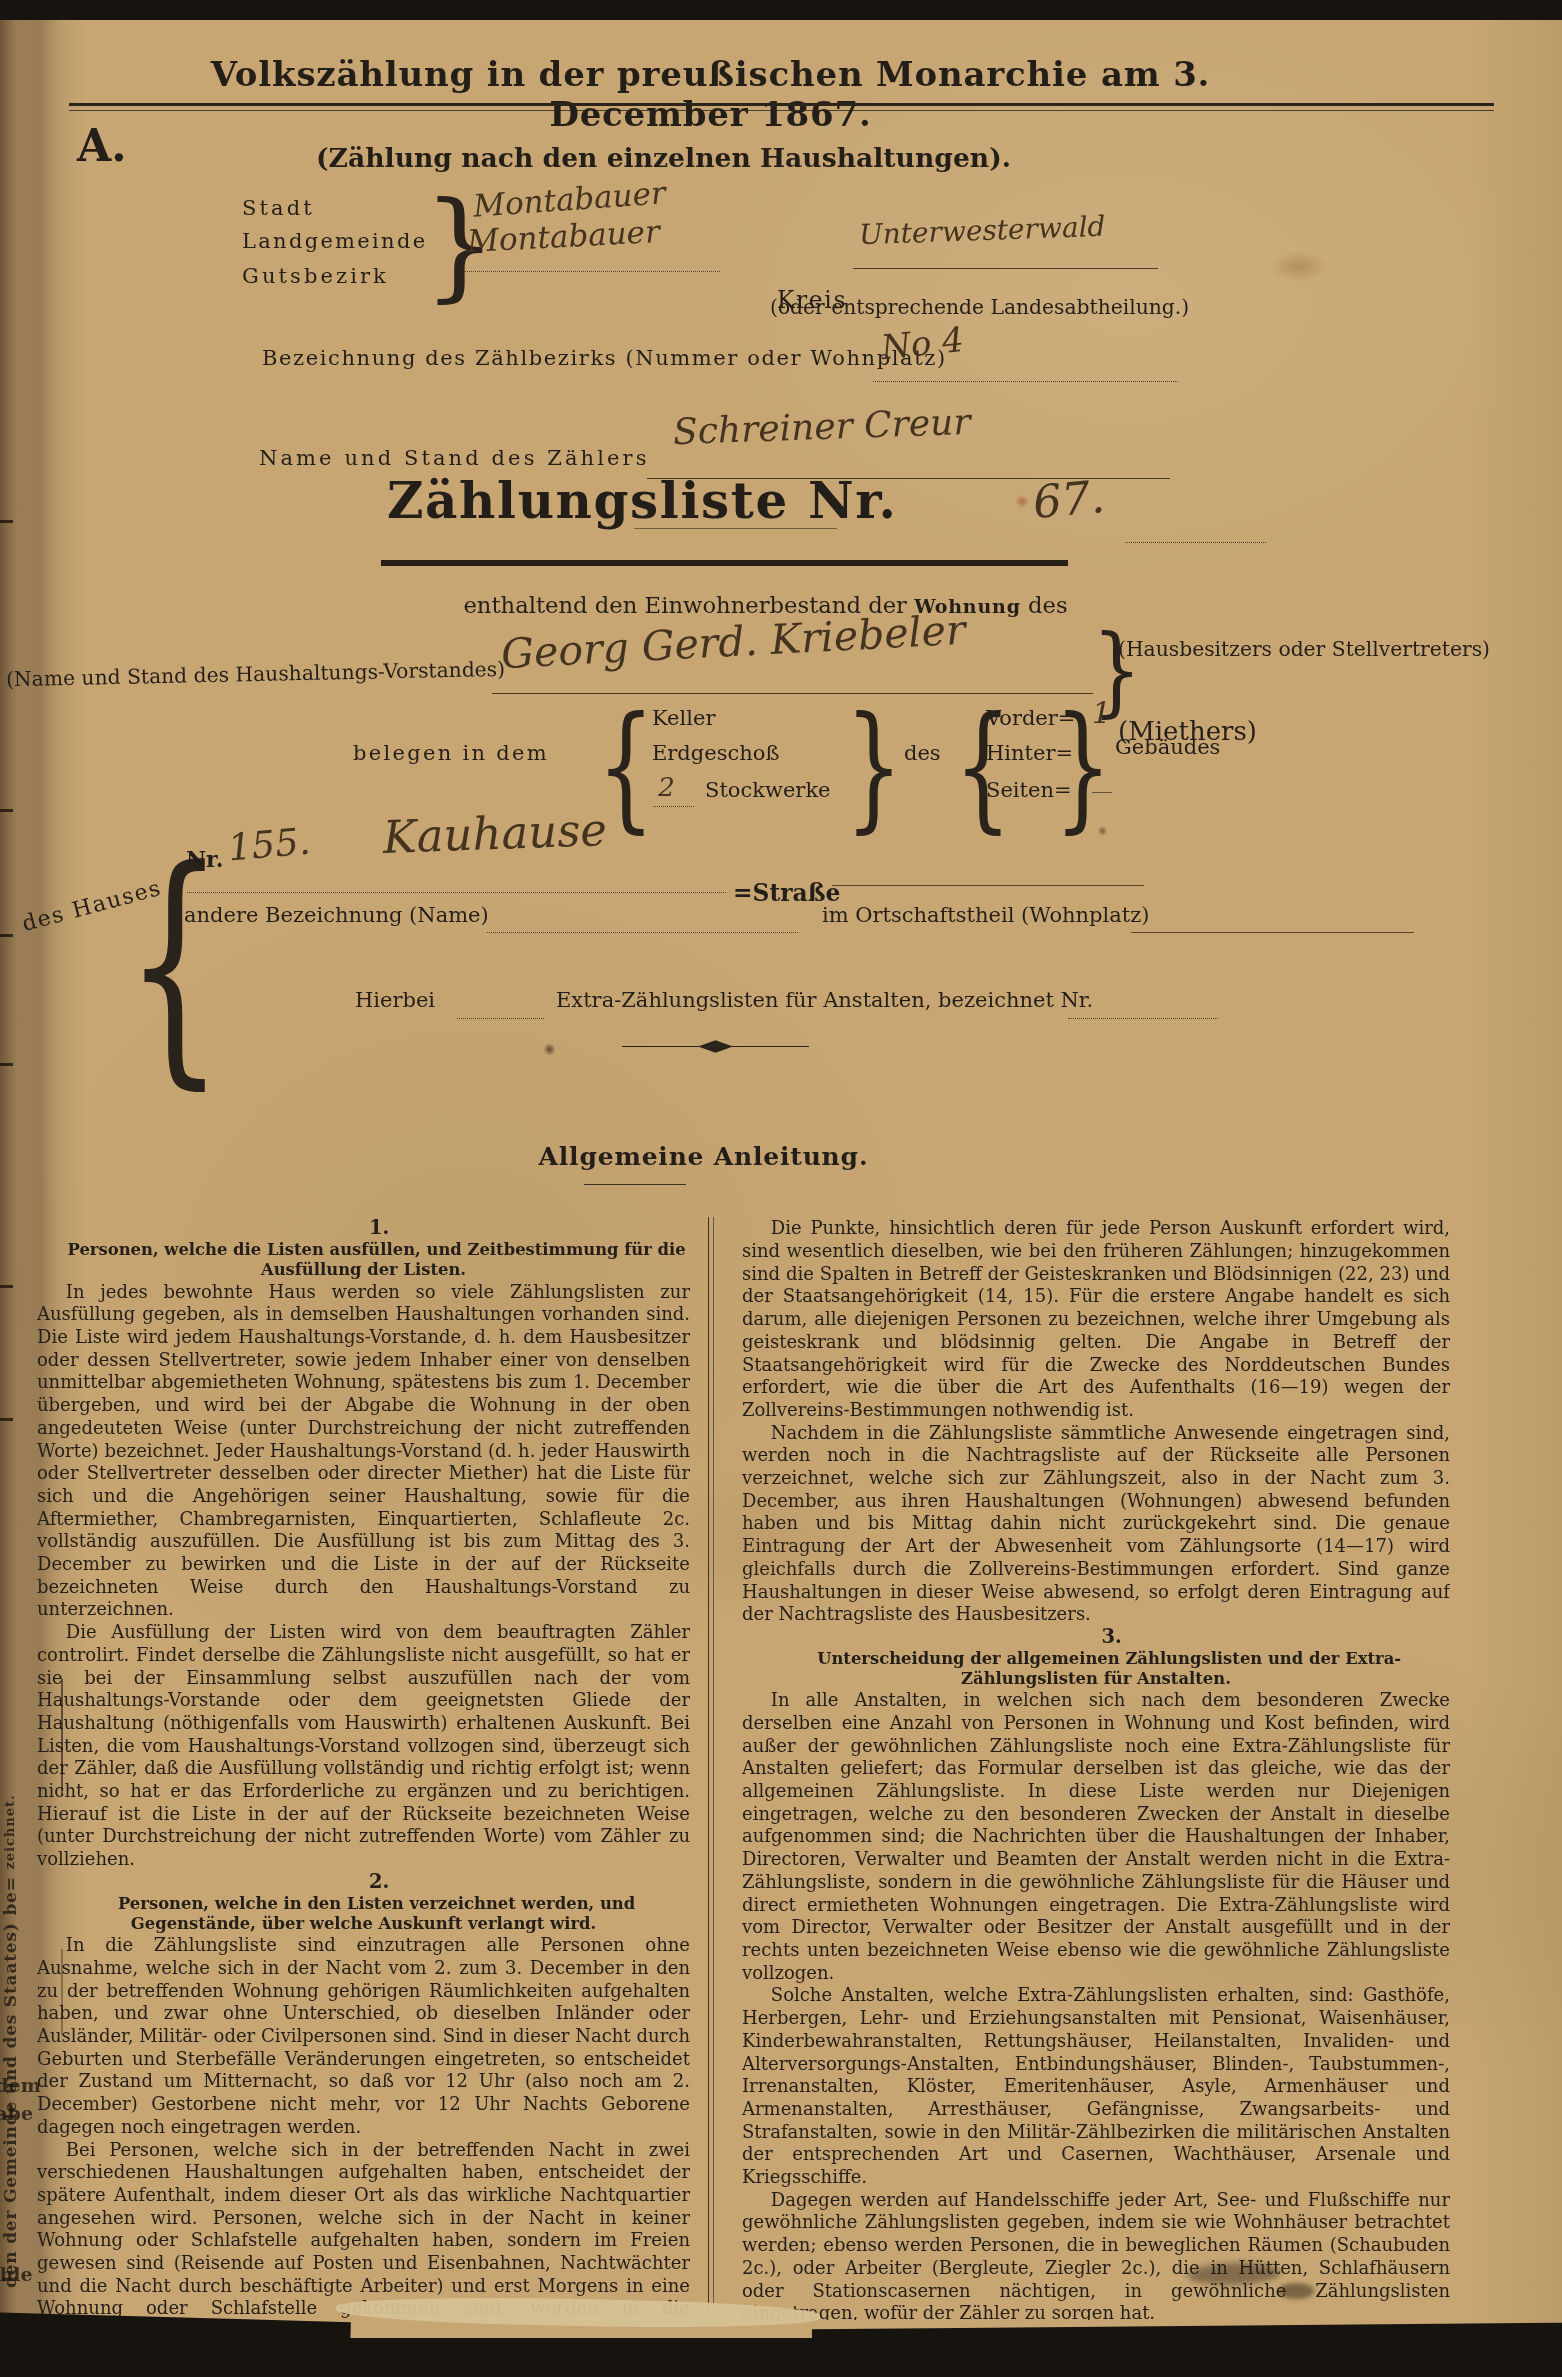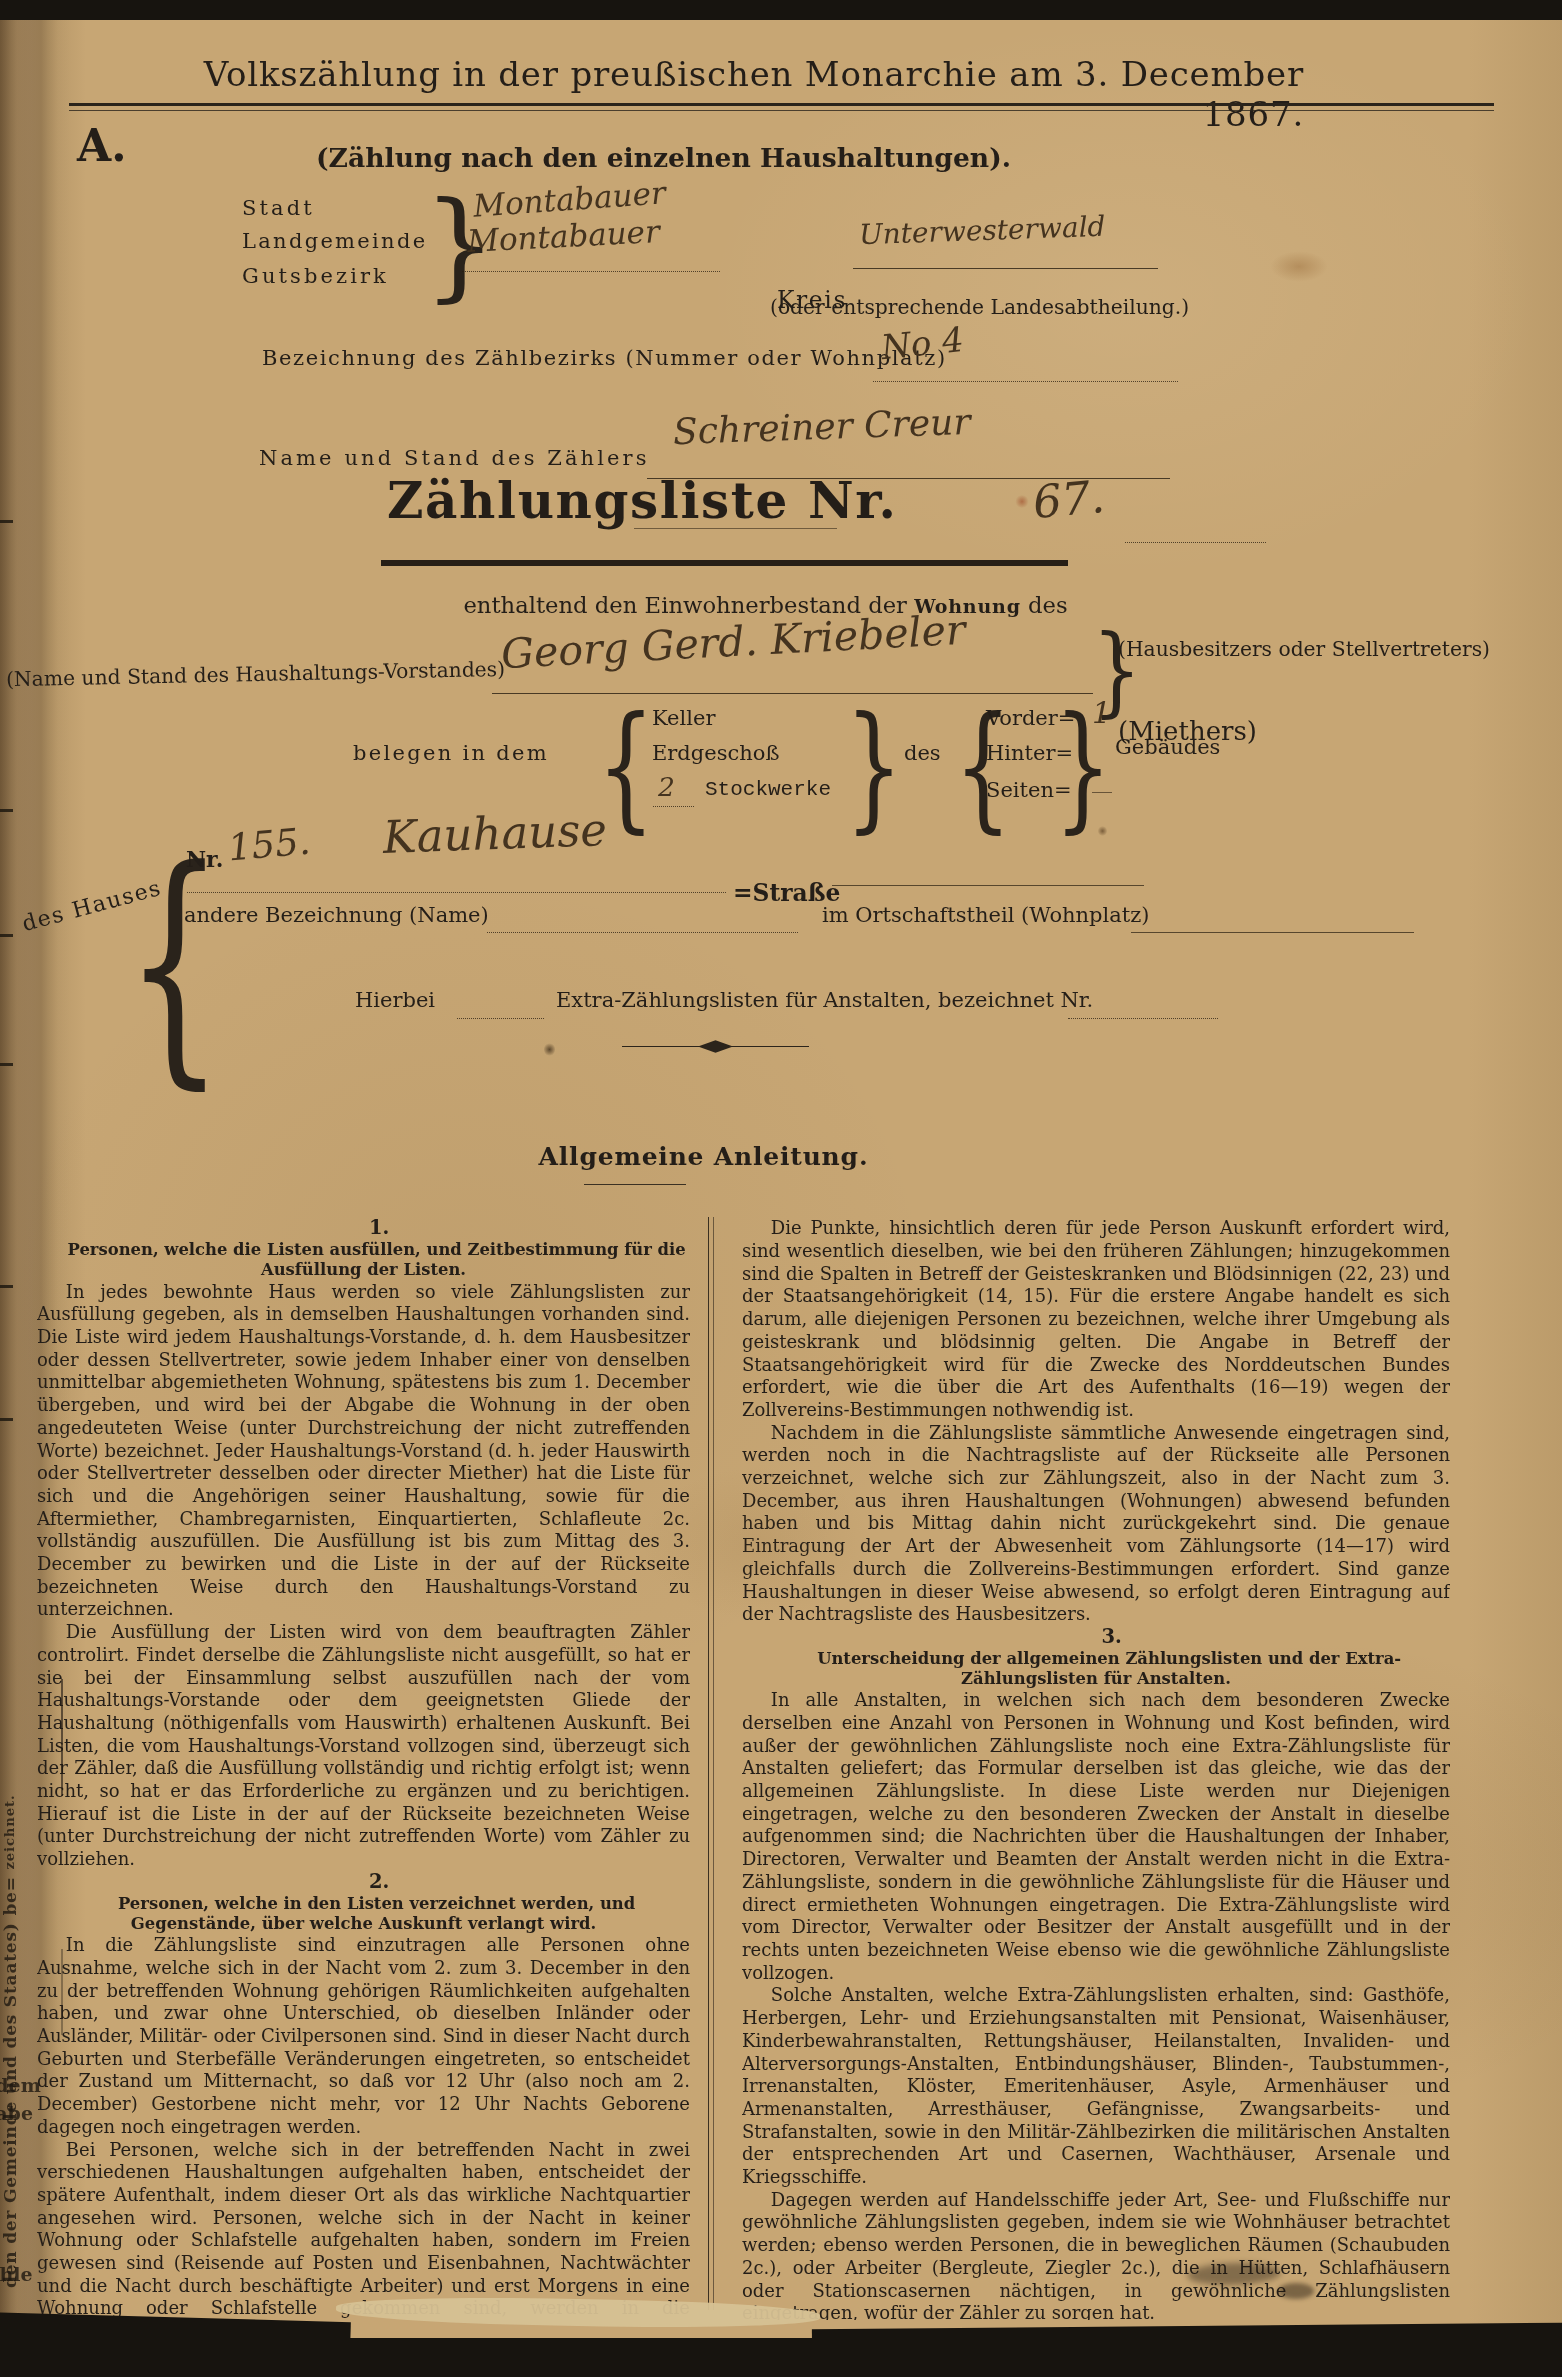--- a/index.html
+++ b/index.html
@@ -23,21 +23,21 @@
     pointer-events:none;
   }
   .abs{position:absolute;}
   .hand{
     font-style:italic;color:#44331f;font-family:"DejaVu Serif", serif;
     white-space:nowrap;
   }
   .fill-line{border-bottom:1.6px dotted rgba(40,30,16,.75);height:0;}
   .brace{font-family:"DejaVu Serif", serif;font-weight:400;line-height:1;transform-origin:top left;color:#2a231b;}
   
-  .doc-title{left:117px;top:34px;width:1187px;font-size:34px;font-weight:normal;letter-spacing:0.8px;text-align:right;}
+  .doc-title{left:117px;top:34px;width:1187px;font-size:34px;font-weight:bold;letter-spacing:0.8px;text-align:center;}
   .title-rule{left:69px;top:83px;width:1425px;border-top:3.9px solid #2b241b;}
   .title-rule2{left:69px;top:90px;width:1425px;border-top:1.6px solid rgba(43,36,27,.8);}
   .letter-a{left:77px;top:100px;font-size:44px;font-weight:bold;}
   .heading-a{left:195px;top:122px;width:937px;font-size:26.6px;font-weight:bold;text-align:center;}
   
   .lbl27{font-size:21px;}
   .lbl-stadt{left:242px;top:176px;letter-spacing:3.1px;}
   .lbl-landg{left:242px;top:209px;letter-spacing:2.3px;}
   .lbl-guts{left:242px;top:244px;letter-spacing:3.1px;}
   .brace-stadt{left:423px;top:166px;font-size:116px;transform:scaleY(1.02);}
@@ -71,21 +71,21 @@
   .brace-vorstand{left:1092px;top:601px;font-size:78px;transform:scaleY(1.25);}
   .vorstand-r1{left:1118px;top:617px;font-size:20.3px;}
   .vorstand-r2{left:1118px;top:696px;font-size:26px;}
   
   .lbl-belegen{left:353px;top:721px;letter-spacing:2.3px;}
   .brace-b1{left:597px;top:678px;font-size:91px;transform:scaleY(1.5);}
   .opt-keller{left:652px;top:686px;}
   .opt-erdg{left:652px;top:721px;}
   .hand-stock{left:658px;top:751px;font-size:26.6px;}
   .line-stock{left:653px;top:786px;width:41px;}
-  .opt-stock{left:705px;top:758px;font-family:Liberation Mono, monospace;}
+  .opt-stock{left:705px;top:758px;}
   .brace-b2{left:845px;top:678px;font-size:91px;transform:scaleY(1.5);}
   .lbl-des{left:904px;top:721px;}
   .brace-b3{left:954px;top:678px;font-size:91px;transform:scaleY(1.5);}
   .opt-vorder{left:986px;top:686px;}
   .opt-hinter{left:986px;top:721px;text-align:right;}
   .opt-seiten{left:986px;top:758px;}
   .brace-b4{left:1054px;top:678px;font-size:91px;transform:scaleY(1.5);}
   .hand-geb{left:1092px;top:675px;font-size:30px;}
   .lbl-geb{left:1115px;top:715px;}
   .dash-geb{left:1092px;top:772px;width:20.3px;border-top:1.6px solid rgba(40,30,16,.6);}

